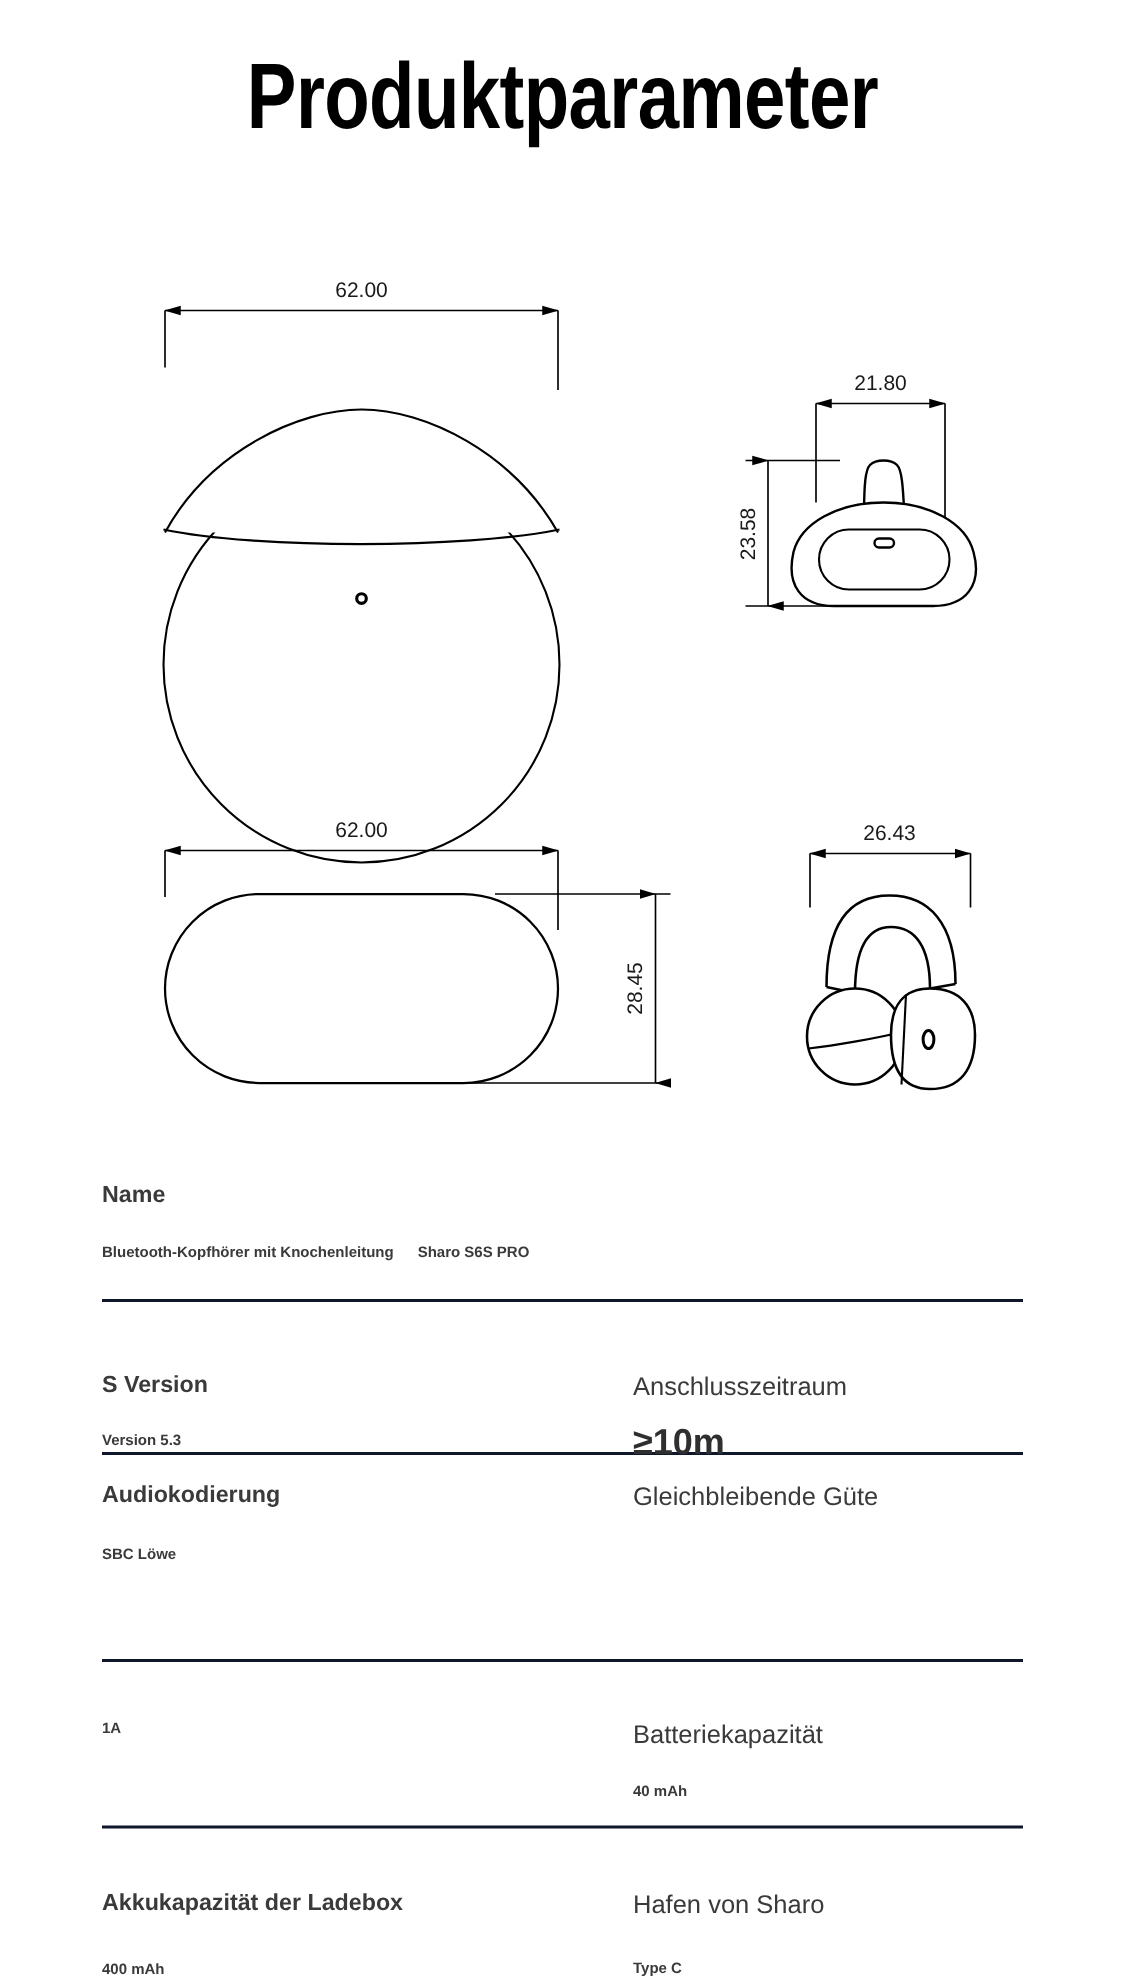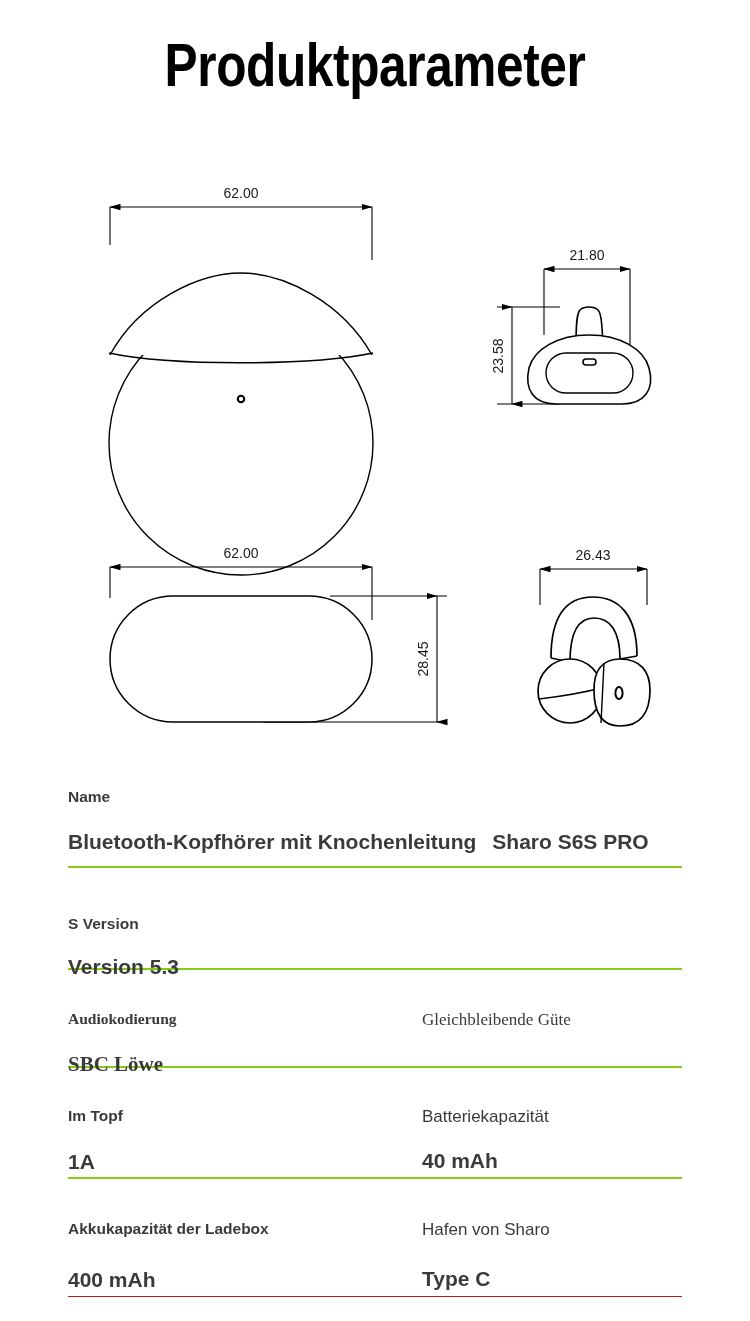--- a/index.html
+++ b/index.html
@@ -48,40 +48,40 @@
   
   .spec-table {
     position: absolute;
     left: 68px; top: 768px;
     width: 614px;
   }
   .spec-row {
     position: relative;
     display: flex;
     align-items: flex-start;
-    border-bottom: 2px solid #84cc16;
+    border-bottom: 2px solid #0f172a;
   }
   .spec-row:last-child { border-bottom: 1px solid #b91c1c; }
   .spec-cell {
     padding: 0;
   }
   .cell-left  { width: 354px; flex: 0 0 354px; }
   .cell-right { flex: 1 1 auto; }
 
   .lbl {
     color: #3a3a3a;
     font-weight: 700;
     font-size: 15.5px;
     line-height: 1;
     white-space: nowrap;
   }
   .val {
     color: #3a3a3a;
     font-weight: 700;
-    font-size: 21px;
+    font-size: 10px;
     line-height: 1;
     white-space: nowrap;
   }
   .lbl-lg {
     color: #3a3a3a;
     font-weight: 400;
     font-size: 17px;
     line-height: 1;
     white-space: nowrap;
   }
@@ -93,21 +93,21 @@
     white-space: nowrap;
   }
   .name-wrap { display: flex; align-items: baseline; gap: 16px; }
 
   
   .row-0 { height: 100px; padding-top: 21px; }
   .row-0 .lbl { margin-bottom: 26px; }
   .row-1 { height: 102px; padding-top: 48px; }
   .row-1 .lbl { margin-bottom: 24px; }
   .row-1 .lbl-lg { margin-bottom: 17px; }
-  .row-2 { height: 98px; padding-top: 41px; font-family: Liberation Serif, serif; }
+  .row-2 { height: 138px; padding-top: 19px; }
   .row-2 .lbl { margin-bottom: 27px; }
   .row-2 .lbl-lg { margin-bottom: 25px; }
   .row-3 { height: 111px; padding-top: 40px; }
   .row-3 .lbl { margin-bottom: 27px; }
   .row-3 .lbl-lg { margin-bottom: 25px; }
   .row-4 { height: 118px; padding-top: 42px; }
   .row-4 .lbl { margin-bottom: 32px; }
   .row-4 .lbl-lg { margin-bottom: 30px; }
 </style>
 </head>
@@ -226,35 +226,38 @@
         <span class="val">Sharo S6S PRO</span>
       </div>
     </div>
   </div>
 
   <div class="spec-row row-1">
     <div class="spec-cell cell-left">
       <div class="lbl">S Version</div>
       <div class="val">Version 5.3</div>
     </div>
+    <div class="spec-cell cell-right">
+      <div class="lbl-lg">Anschlusszeitraum</div>
+      <div class="val-xl">≥10m</div>
+    </div>
   </div>
 
   <div class="spec-row row-2">
     <div class="spec-cell cell-left">
       <div class="lbl">Audiokodierung</div>
       <div class="val">SBC Löwe</div>
     </div>
     <div class="spec-cell cell-right">
       <div class="lbl-lg">Gleichbleibende Güte</div>
     </div>
   </div>
 
   <div class="spec-row row-3">
     <div class="spec-cell cell-left">
-      <div class="lbl">Im Topf</div>
       <div class="val">1A</div>
     </div>
     <div class="spec-cell cell-right">
       <div class="lbl-lg">Batteriekapazität</div>
       <div class="val">40 mAh</div>
     </div>
   </div>
 
   <div class="spec-row row-4">
     <div class="spec-cell cell-left">

